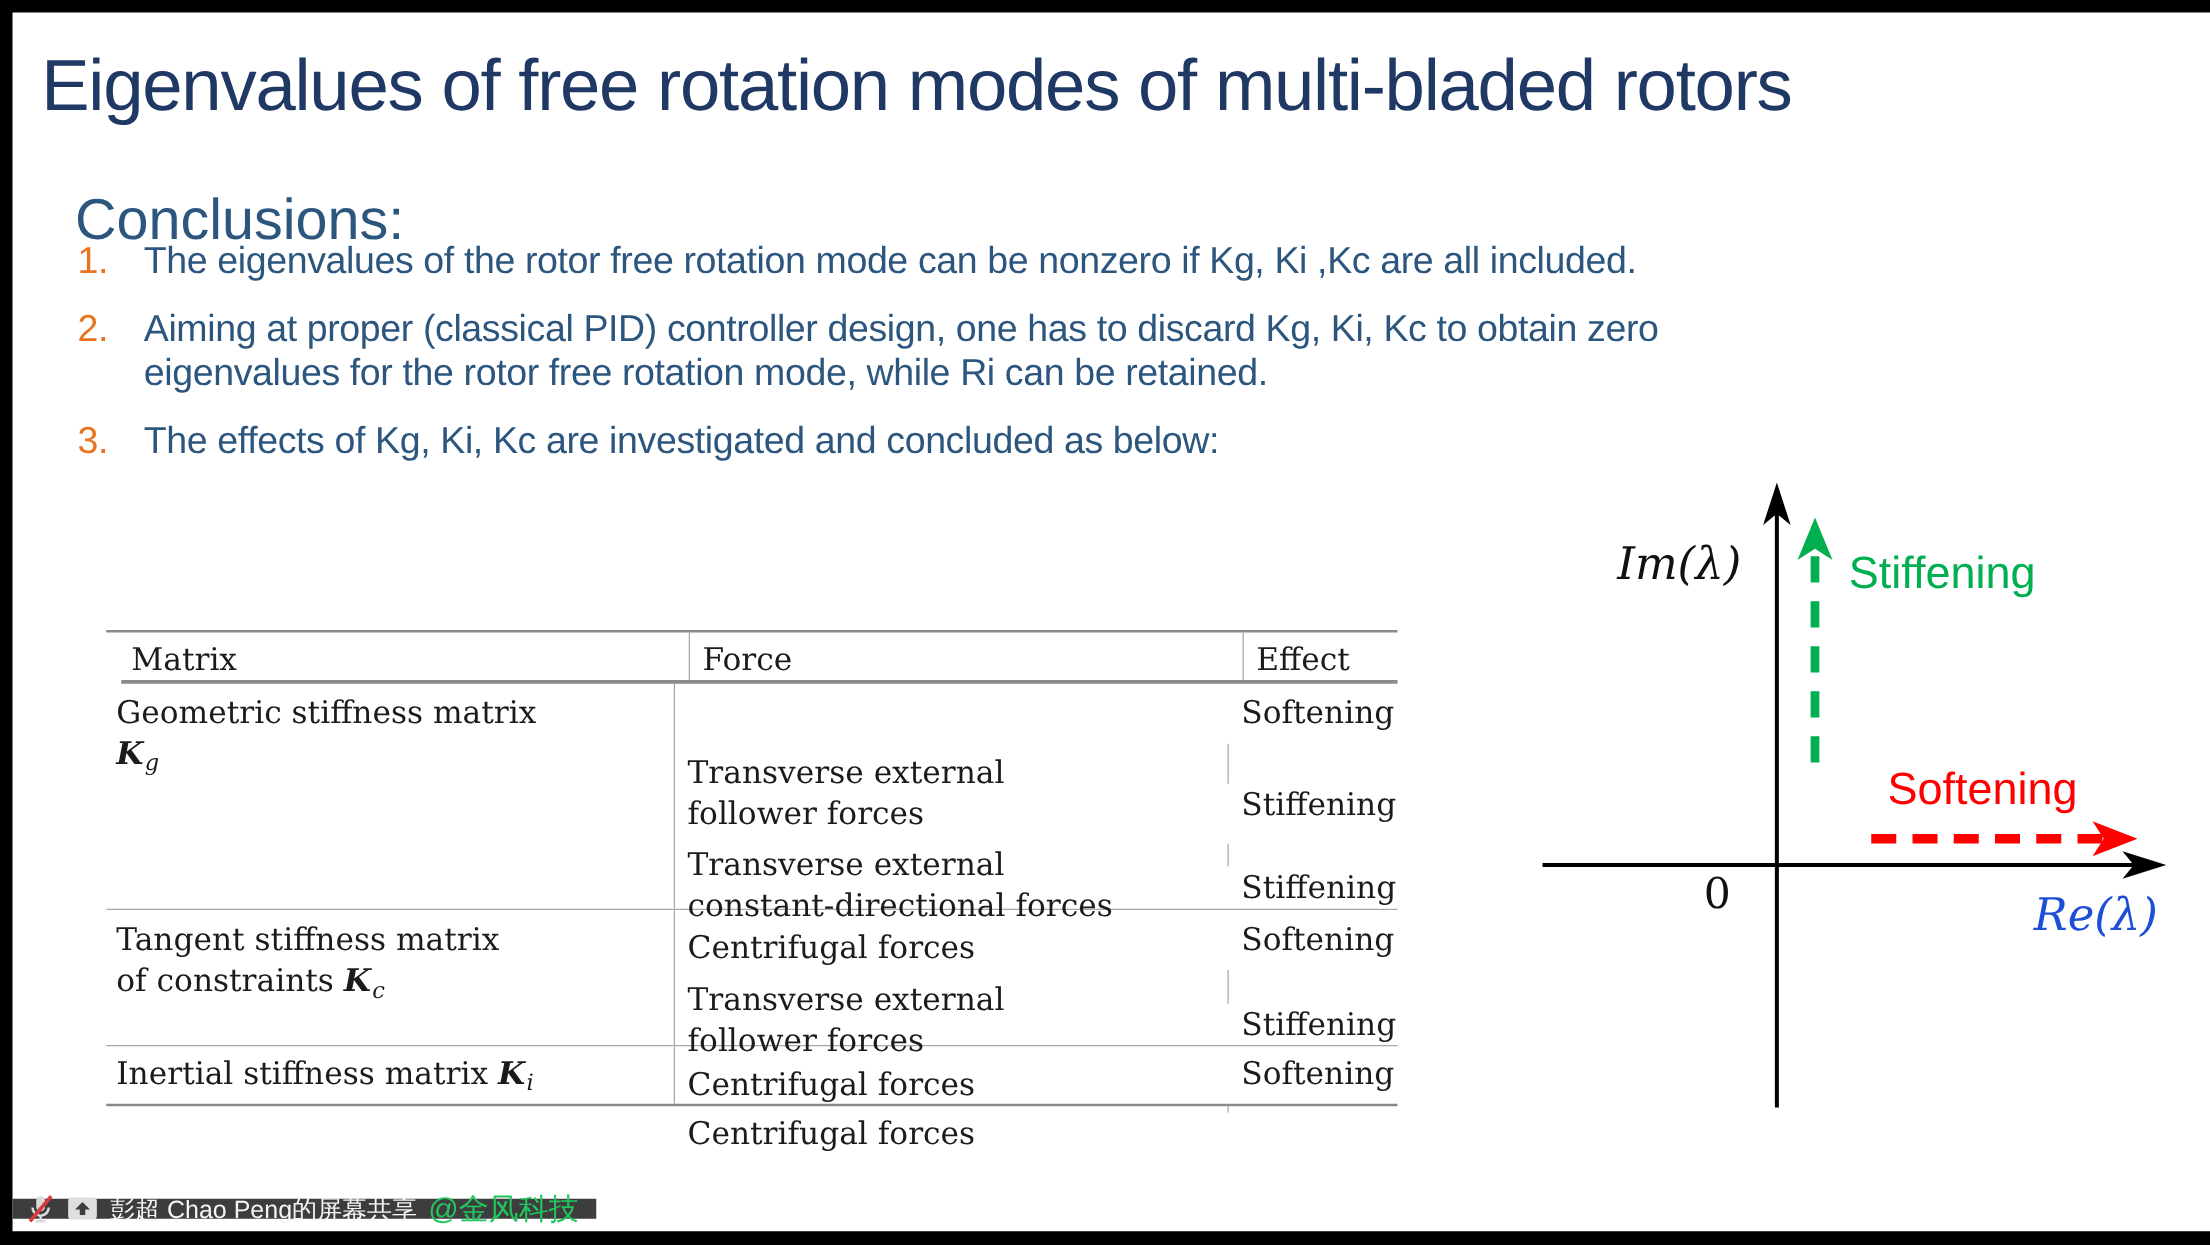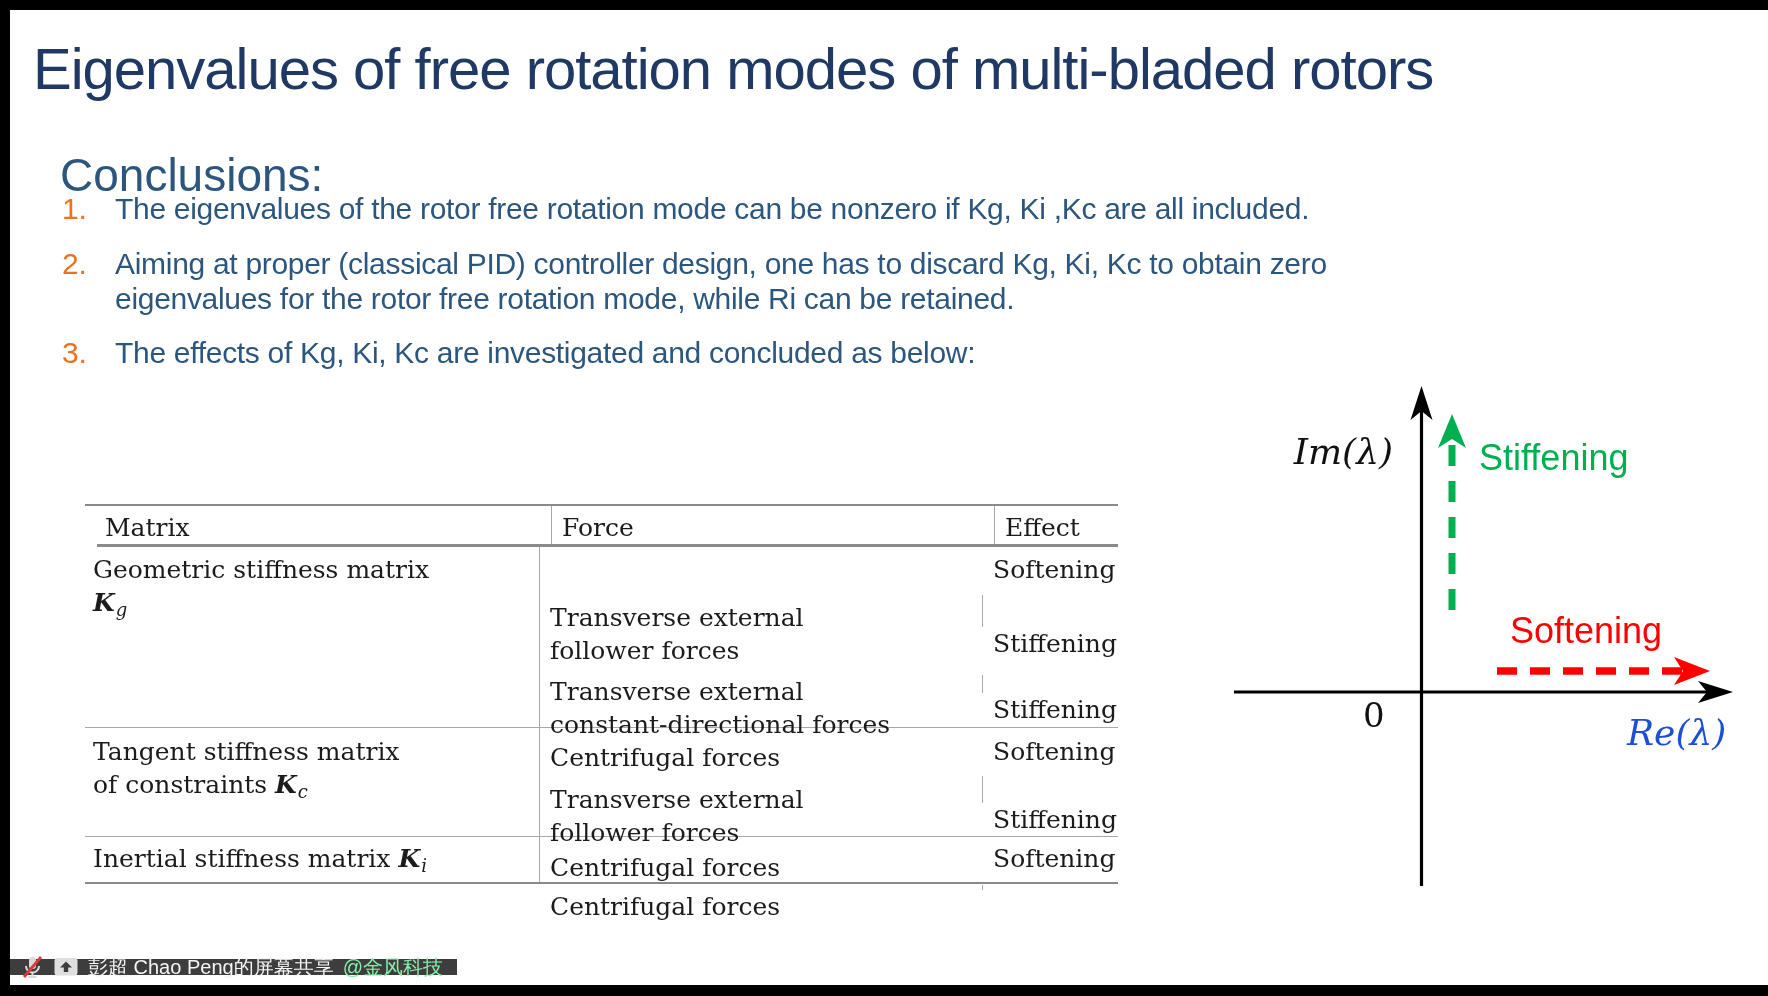--- a/index.html
+++ b/index.html
@@ -52,21 +52,21 @@
             font:italic 36px "DejaVu Serif",serif;color:#111;margin-top:32px;}
   .re-label{left:1627px;top:712px;font:italic 36px "DejaVu Serif",serif;color:#1d4ed8;}
   .zero-label{left:1363px;top:695px;font:34px "DejaVu Serif",serif;color:#111;}
   .stiff-label{left:1479px;top:437px;font-size:36px;color:#00AF50;}
   .soft-label{left:1510px;top:610px;font-size:36px;color:#FF0000;}
 
   
   .share-bar{position:absolute;left:10px;top:959px;height:16px;background:#3D3D3D;
              display:inline-flex;align-items:center;gap:9px;padding:0 14px 0 10px;}
   .share-bar .presenter{color:#F5F5F5;font-size:20px;white-space:nowrap;}
-  .share-bar .handle{color:#86efac;font-size:20px;white-space:nowrap;}
+  .share-bar .handle{color:#22c55e;font-size:24px;white-space:nowrap;}
   .baricon{display:block;flex:0 0 auto;}
 </style>
 </head>
 <body>
 
 <div class="letterbox" id="lb-top"></div>
 <div class="letterbox" id="lb-left"></div>
 <div class="letterbox" id="lb-bottom"></div>
 
 <div class="page-title">Eigenvalues of free rotation modes of multi-bladed rotors</div>

